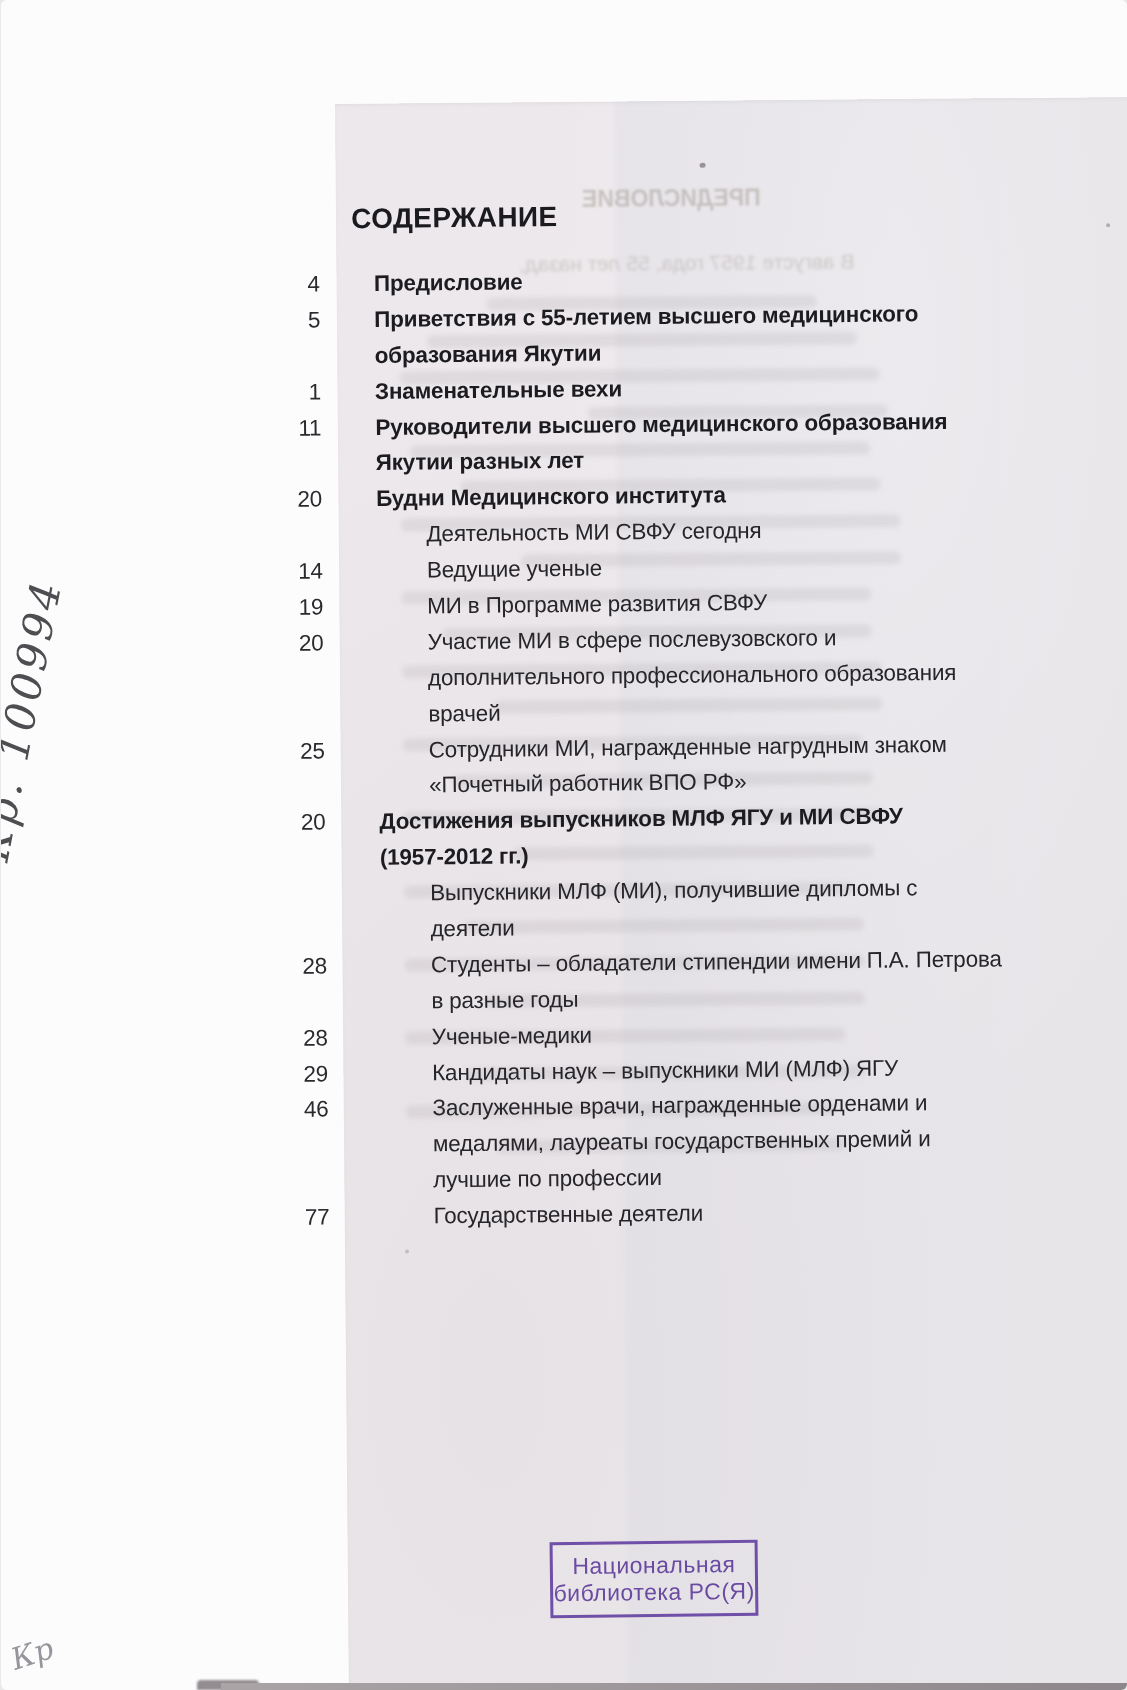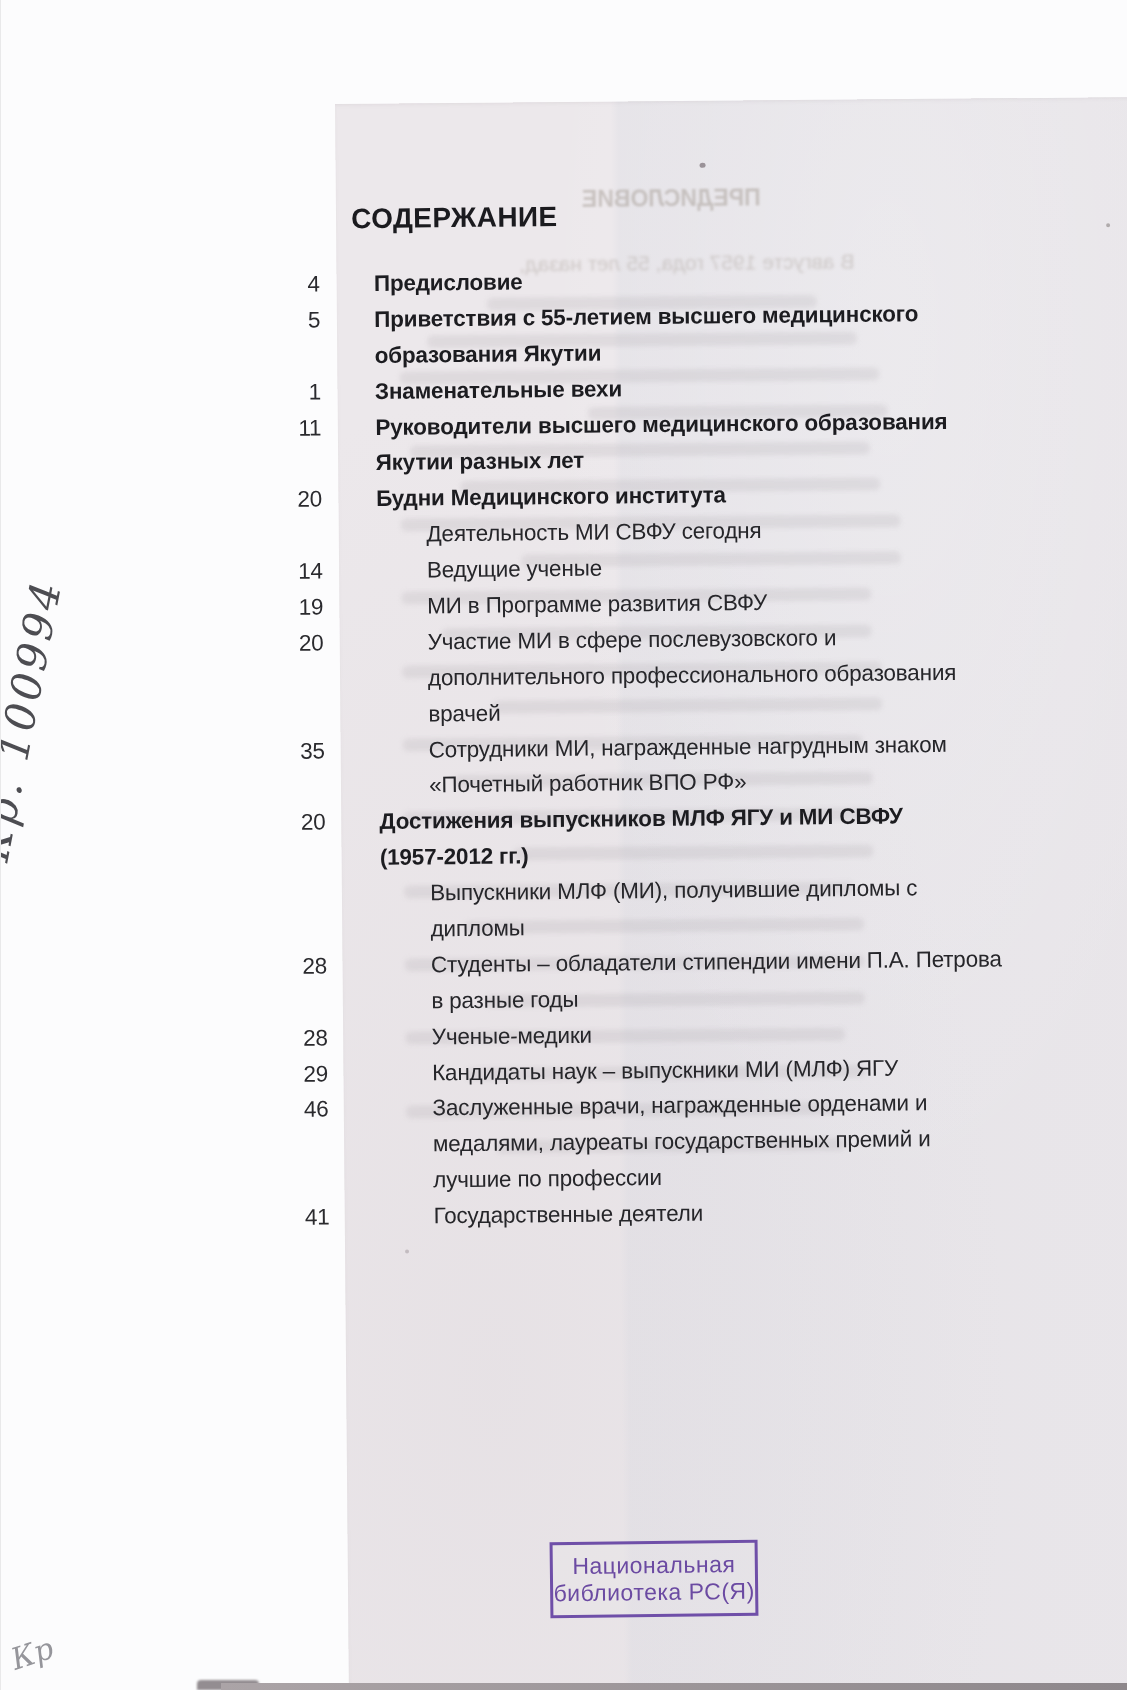--- a/index.html
+++ b/index.html
@@ -1,19 +1,20 @@
 <!DOCTYPE html>
 <html lang="ru"><head>
 <meta charset="utf-8">
 <style>
   html,body{margin:0;padding:0;background:#e9e9ea;}
   #canvas{
     position:relative;width:1126px;height:1690px;margin:0 auto;
     background:#fcfcfd;overflow:hidden;
     font-family:"Liberation Sans",sans-serif;
+    border-radius:6px;
     -webkit-font-smoothing:antialiased;
   }
   
   #book-page{
     position:absolute;left:334px;top:97px;width:810px;height:1640px;
     background-color:#ece8eb;
     background-image:
       linear-gradient(90deg, rgba(0,0,0,0) 0%, rgba(0,0,0,0) 34%, rgba(208,212,222,0.22) 35%, rgba(208,212,222,0.12) 100%),
       radial-gradient(ellipse at 68% 14%, rgba(255,255,255,0.28), rgba(255,255,255,0) 45%),
       radial-gradient(ellipse at 18% 78%, rgba(205,196,202,0.18), rgba(205,196,202,0) 55%);
@@ -138,34 +139,34 @@
         <div class="toc-row"><span class="toc-num">1</span><span class="toc-text main bold">Знаменательные вехи</span></div>
         <div class="toc-row"><span class="toc-num">11</span><span class="toc-text main bold">Руководители высшего медицинского образования</span></div>
         <div class="toc-row"><span class="toc-num"></span><span class="toc-text main bold">Якутии разных лет</span></div>
         <div class="toc-row"><span class="toc-num">20</span><span class="toc-text main bold">Будни Медицинского института</span></div>
         <div class="toc-row"><span class="toc-num"></span><span class="toc-text sub">Деятельность МИ СВФУ сегодня</span></div>
         <div class="toc-row"><span class="toc-num">14</span><span class="toc-text sub">Ведущие ученые</span></div>
         <div class="toc-row"><span class="toc-num">19</span><span class="toc-text sub">МИ в Программе развития СВФУ</span></div>
         <div class="toc-row"><span class="toc-num">20</span><span class="toc-text sub">Участие МИ в сфере послевузовского и</span></div>
         <div class="toc-row"><span class="toc-num"></span><span class="toc-text sub">дополнительного профессионального образования</span></div>
         <div class="toc-row"><span class="toc-num"></span><span class="toc-text sub">врачей</span></div>
-        <div class="toc-row"><span class="toc-num">35</span><span class="toc-text sub">Сотрудники МИ, награжденные нагрудным знаком</span></div>
+        <div class="toc-row"><span class="toc-num">25</span><span class="toc-text sub">Сотрудники МИ, награжденные нагрудным знаком</span></div>
         <div class="toc-row"><span class="toc-num"></span><span class="toc-text sub">«Почетный работник ВПО РФ»</span></div>
         <div class="toc-row"><span class="toc-num">20</span><span class="toc-text main bold">Достижения выпускников МЛФ ЯГУ и МИ СВФУ</span></div>
         <div class="toc-row"><span class="toc-num"></span><span class="toc-text main bold">(1957-2012 гг.)</span></div>
         <div class="toc-row"><span class="toc-num"></span><span class="toc-text sub">Выпускники МЛФ (МИ), получившие дипломы с</span></div>
-        <div class="toc-row"><span class="toc-num"></span><span class="toc-text sub">дипломы</span></div>
+        <div class="toc-row"><span class="toc-num"></span><span class="toc-text sub">деятели</span></div>
         <div class="toc-row"><span class="toc-num">28</span><span class="toc-text sub">Студенты – обладатели стипендии имени П.А. Петрова</span></div>
         <div class="toc-row"><span class="toc-num"></span><span class="toc-text sub">в разные годы</span></div>
         <div class="toc-row"><span class="toc-num">28</span><span class="toc-text sub">Ученые-медики</span></div>
         <div class="toc-row"><span class="toc-num">29</span><span class="toc-text sub">Кандидаты наук – выпускники МИ (МЛФ) ЯГУ</span></div>
         <div class="toc-row"><span class="toc-num">46</span><span class="toc-text sub">Заслуженные врачи, награжденные орденами и</span></div>
         <div class="toc-row"><span class="toc-num"></span><span class="toc-text sub">медалями, лауреаты государственных премий и</span></div>
         <div class="toc-row"><span class="toc-num"></span><span class="toc-text sub">лучшие по профессии</span></div>
-        <div class="toc-row"><span class="toc-num">41</span><span class="toc-text sub">Государственные деятели</span></div>
+        <div class="toc-row"><span class="toc-num">77</span><span class="toc-text sub">Государственные деятели</span></div>
       </div>
   </div>
 
   <div id="accession-number">Кр. 100994</div>
 
   <div id="corner-mark">Кр</div>
 
   <div id="library-stamp">
     <div class="stamp-line">Национальная</div>
     <div class="stamp-line">библиотека РС(Я)</div>

